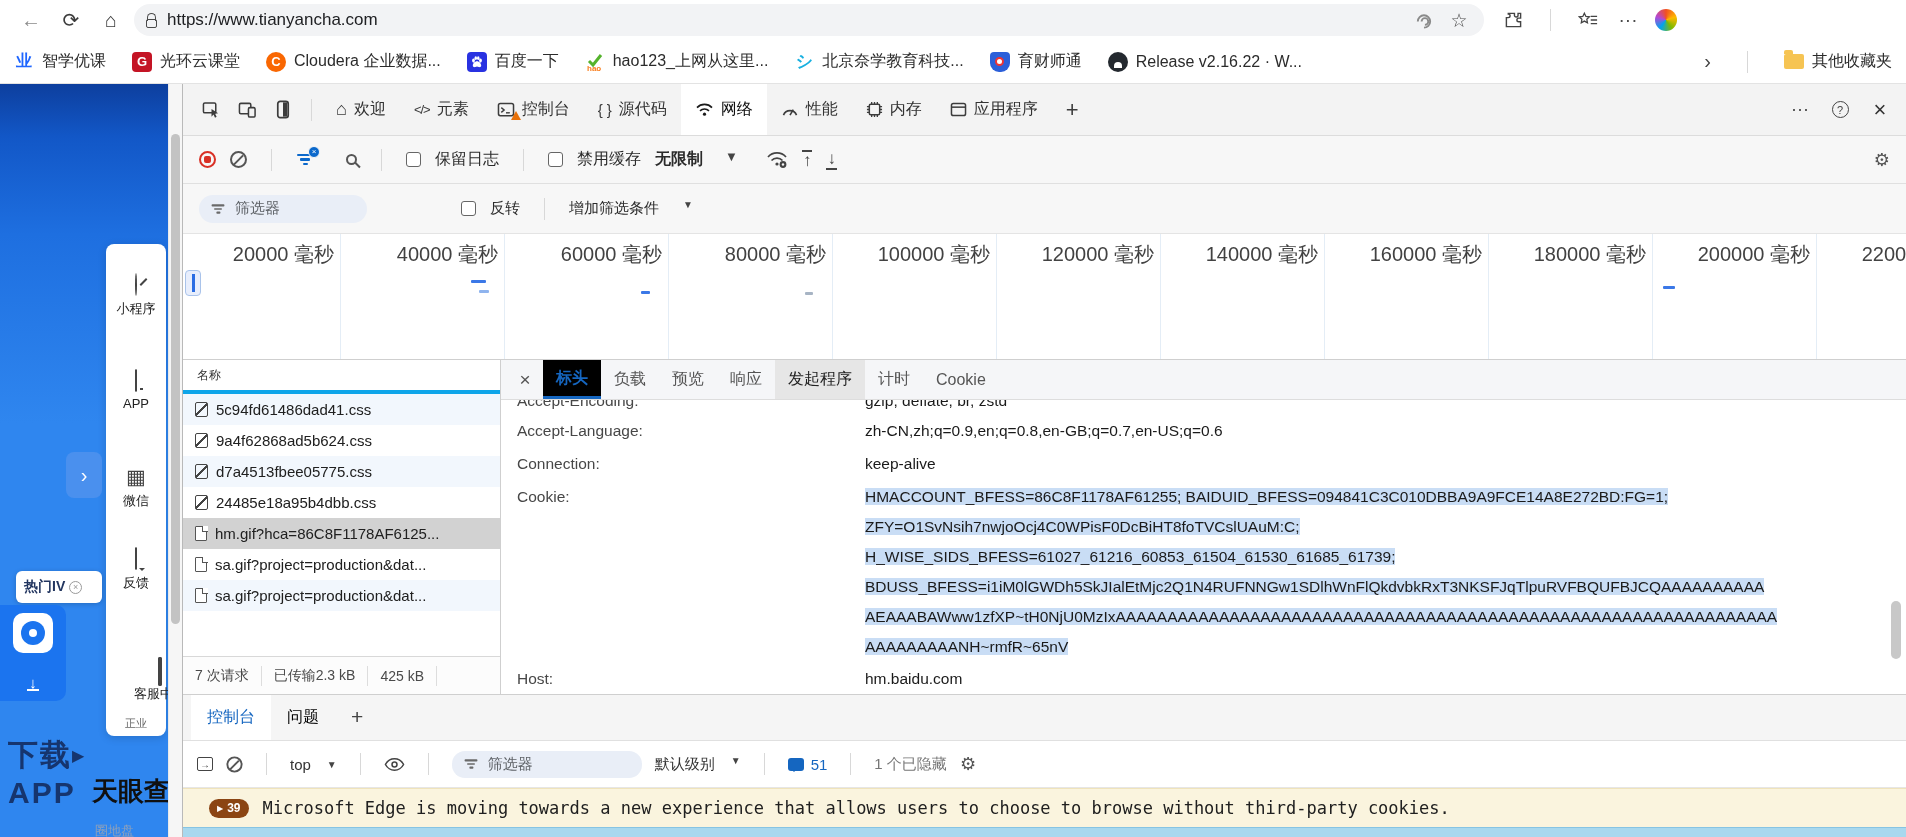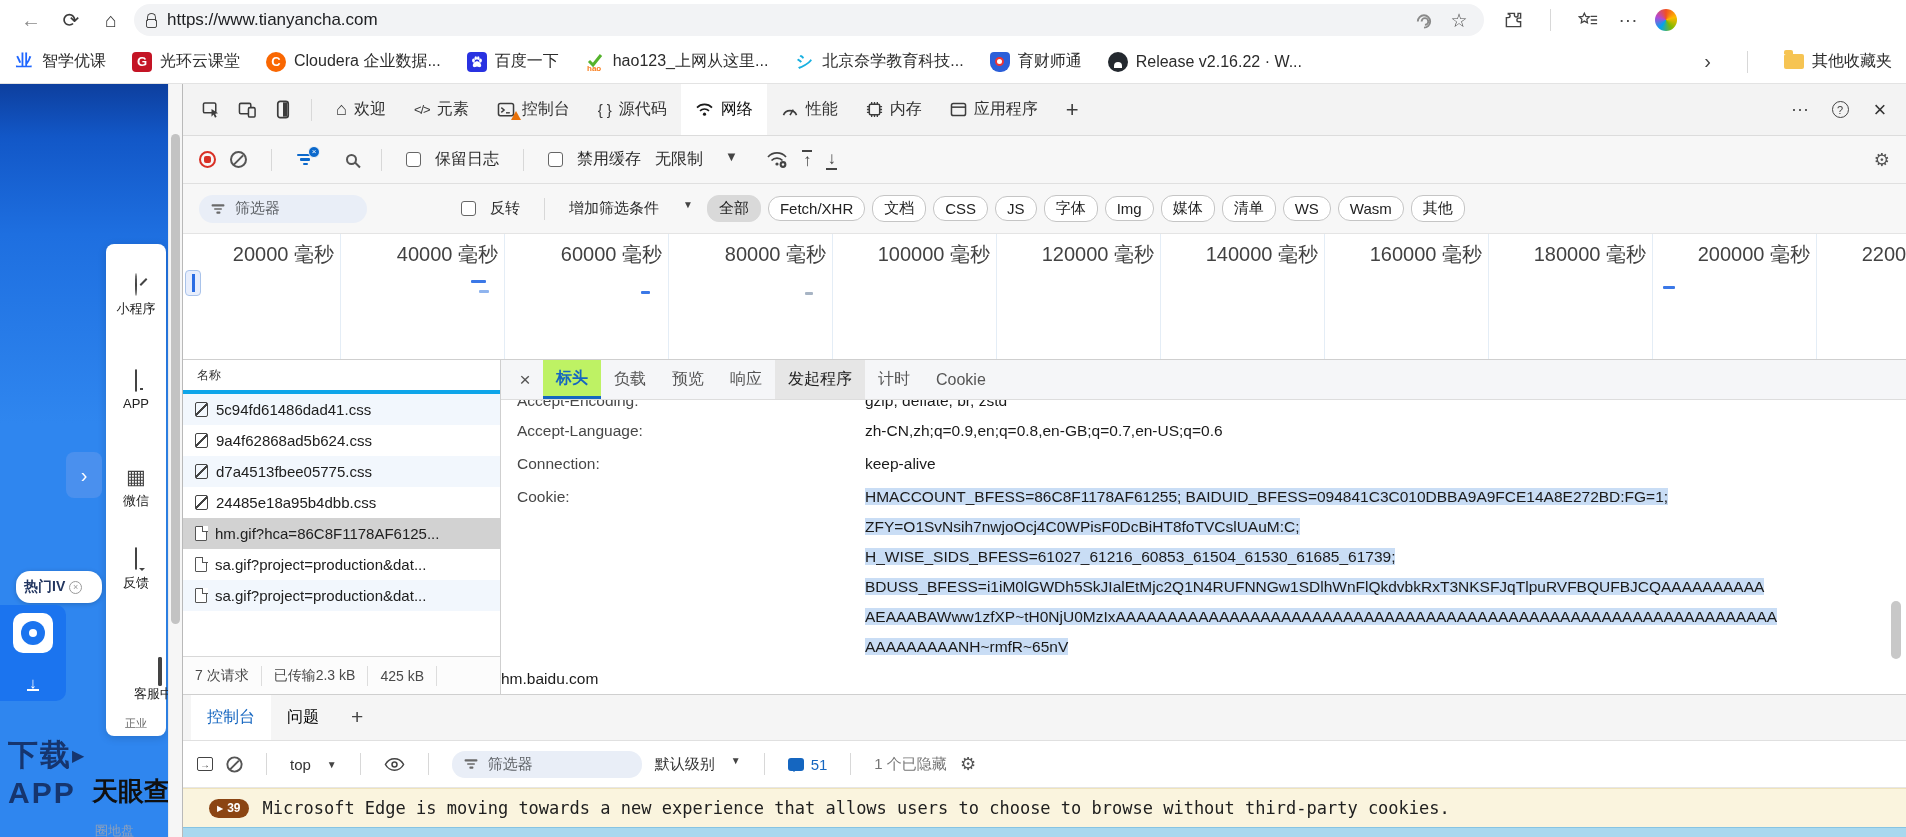--- a/index.html
+++ b/index.html
@@ -45,21 +45,21 @@
   .ficon { width:22px; height:22px; margin:0 auto; color:#444; font-size:19px; line-height:22px; }
   .phoneico { width:13px; height:19px; border:1.8px solid #444; border-radius:3px; margin:0 auto; position:relative; }
   .phoneico::after { content:""; position:absolute; left:4px; bottom:1px; width:3px; height:2px; background:#444; }
   .ringico { width:19px; height:19px; border:1.8px solid #444; border-radius:50%; margin:0 auto; position:relative; }
   .ringico::after { content:""; position:absolute; left:3px; top:7px; width:9px; height:2px; background:#444; transform:rotate(-45deg); }
   .bubbleico { width:18px; height:13px; border:1.8px solid #444; border-radius:4px; margin:0 auto; position:relative; }
   .bubbleico::after { content:""; position:absolute; left:3px; bottom:-5px; border:3px solid transparent; border-top-color:#444; }
   .headsetico { width:18px; height:11px; border:2px solid #444; border-bottom:none; border-radius:9px 9px 0 0; margin:2px auto 0; position:relative; }
   .headsetico::before,.headsetico::after { content:""; position:absolute; bottom:-6px; width:4px; height:7px; background:#444; border-radius:2px; }
   .headsetico::before{ left:-2px; } .headsetico::after{ right:-2px; }
-  .hotpopup { position:absolute; left:16px; top:487px; width:86px; height:20px; background:#fff; border-radius:14px;
+  .hotpopup { position:absolute; left:16px; top:487px; width:86px; height:20px; background:#fff; border-radius:6px;
     display:flex; align-items:center; padding:16px 8px; gap:4px; box-shadow:0 1px 5px rgba(0,0,0,.2); }
   .hotpopup .txt { font-size:14px; font-weight:bold; color:#22355f; white-space:nowrap; }
   .popclose { width:13px; height:13px; border-radius:50%; border:1px solid #9a9a9a; color:#9a9a9a; font-size:9px;
     display:flex; align-items:center; justify-content:center; flex:0 0 auto; }
   .chevtab { position:absolute; left:66px; top:368px; width:36px; height:46px; background:#4a90ee; border-radius:8px;
     display:flex; align-items:center; justify-content:center; color:#fff; font-size:20px; }
   .appcard { position:absolute; left:0; top:521px; width:66px; height:96px; background:#1b74ef; border-radius:0 10px 10px 0;
     display:flex; flex-direction:column; align-items:center; justify-content:space-between; padding:8px 0 10px; }
   .applogo { width:40px; height:40px; border-radius:10px; background:#fff; display:flex; align-items:center; justify-content:center; }
   .applogo .eye { width:24px; height:24px; border-radius:50%; background:#1b74ef; position:relative; }
@@ -128,21 +128,21 @@
     background:linear-gradient(135deg,transparent 44%,#444 44%,#444 56%,transparent 56%); }
   .docico { width:12px; height:15px; border:1.5px solid #555; border-radius:1px; position:relative; flex:0 0 auto; background:#fff; }
   .docico::after { content:""; position:absolute; right:-1.5px; top:-1.5px; width:5px; height:5px; background:#fff; border-left:1.5px solid #555; border-bottom:1.5px solid #555; }
   .req-fill { flex:1; }
   .req-summary { height:38px; border-top:1px solid #d8d8d8; background:#fcfcfc; display:flex; align-items:center; font-size:14px; color:#4a4a4a; }
   .req-summary span { padding:0 12px; border-right:1px solid #dddddd; height:20px; display:flex; align-items:center; white-space:nowrap; }
 
   .det-col { flex:1; display:flex; flex-direction:column; min-width:0; position:relative; background:#fff; }
   .det-tabs { height:40px; background:#f5f6f8; border-bottom:1px solid #ddd; display:flex; align-items:stretch; padding-left:6px; font-size:16px; color:#555; }
   .dtt { display:flex; align-items:center; padding:0 13px; white-space:nowrap; }
-  .dtt.sel { background:#bef264; color:#1566c0; border-bottom:3px solid #1566c0; font-weight:bold; }
+  .dtt.sel { background:#000000; color:#1566c0; border-bottom:3px solid #1566c0; font-weight:bold; }
   .dtt.hov { background:#e6e6e6; color:#222; }
   .det-close { width:36px; display:flex; align-items:center; justify-content:center; font-size:19px; color:#555; }
   .det-body { flex:1; overflow:hidden; font-size:15.5px; }
   .hrow { display:flex; line-height:33px; }
   .hrow.clip { height:14px; overflow:hidden; }
   .hrow.clip .inner { margin-top:-16px; display:flex; width:100%; line-height:33px; }
   .hname { width:364px; flex:0 0 364px; padding-left:16px; color:#474747; }
   .hval { flex:1; color:#1a1a1a; min-width:0; }
   .cookieblock { line-height:30px; padding-top:2px; }
   .cookieblock .cl span { background:#c9ddf5; }
@@ -427,21 +427,21 @@
           <span class="fbadge">×</span>
         </span>
       <span style="width:4px;"></span>
       <span class="searchico"></span>
       <span class="sep"></span>
       <span class="cbx"></span>
       <span>保留日志</span>
       <span class="sep"></span>
       <span class="cbx"></span>
       <span>禁用缓存</span>
-      <span style="display:flex;">
+      <span style="display:flex;font-weight:bold;">
         <span>无限制</span>
         <span class="ddcaret" style="margin-left:22px;font-size:13px;">▼</span>
       </span>
       <span class="wifiico" style="margin-left:14px;">
         <svg width="22" height="19" viewBox="0 0 22 19">
             <path d="M2 7a12 12 0 0 1 18 0" fill="none" stroke="#444" stroke-width="1.7"></path>
             <path d="M5.5 10.5a7.5 7.5 0 0 1 11 0" fill="none" stroke="#444" stroke-width="1.7"></path>
             <circle cx="11" cy="14" r="1.6" fill="#444"></circle>
             <circle cx="17" cy="14.5" r="3.4" fill="#444"></circle>
             <circle cx="17" cy="14.5" r="1.2" fill="#f7f7f7"></circle>
@@ -463,34 +463,20 @@
         <span>筛选器</span>
       </div>
       <span style="width:66px;"></span>
       <span class="cbx"></span>
       <span>反转</span>
       <span class="sep"></span>
       <span style="display:flex;align-items:flex-start;gap:16px;">
         <span>增加筛选条件</span>
         <span class="ddcaret">▼</span>
       </span>
-      <div class="pillrow">
-        <span class="pill sel">全部</span>
-        <span class="pill">Fetch/XHR</span>
-        <span class="pill">文档</span>
-        <span class="pill">CSS</span>
-        <span class="pill">JS</span>
-        <span class="pill">字体</span>
-        <span class="pill">Img</span>
-        <span class="pill">媒体</span>
-        <span class="pill">清单</span>
-        <span class="pill">WS</span>
-        <span class="pill">Wasm</span>
-        <span class="pill">其他</span>
-      </div>
     </div>
 
     <div class="dt-timeline">
       <div class="tlcols">
         <div class="tlcell">20000 毫秒</div>
         <div class="tlcell">40000 毫秒</div>
         <div class="tlcell">60000 毫秒</div>
         <div class="tlcell">80000 毫秒</div>
         <div class="tlcell">100000 毫秒</div>
         <div class="tlcell">120000 毫秒</div>
@@ -581,20 +567,21 @@
             <span class="hval cookieblock">
               <div class="cl"><span>HMACCOUNT_BFESS=86C8F1178AF61255; BAIDUID_BFESS=094841C3C010DBBA9A9FCE14A8E272BD:FG=1;</span></div>
               <div class="cl"><span>ZFY=O1SvNsih7nwjoOcj4C0WPisF0DcBiHT8foTVCslUAuM:C;</span></div>
               <div class="cl"><span>H_WISE_SIDS_BFESS=61027_61216_60853_61504_61530_61685_61739;</span></div>
               <div class="cl"><span>BDUSS_BFESS=i1iM0lGWDh5SkJIalEtMjc2Q1N4RUFNNGw1SDlhWnFlQkdvbkRxT3NKSFJqTlpuRVFBQUFBJCQAAAAAAAAAA</span></div>
               <div class="cl"><span>AEAAABAWww1zfXP~tH0NjU0MzIxAAAAAAAAAAAAAAAAAAAAAAAAAAAAAAAAAAAAAAAAAAAAAAAAAAAAAAAAAAAAAAAA</span></div>
               <div class="cl"><span>AAAAAAAAANH~rmfR~65nV</span></div>
             </span>
           </div>
           <div class="hrow">
+            <span class="hname">Host:</span>
             <span class="hval">hm.baidu.com</span>
           </div>
         </div>
         <div class="det-scroll">
             <div class="thumb"></div>
           </div>
       </div>
     </div>
 
     <div class="dt-console">

